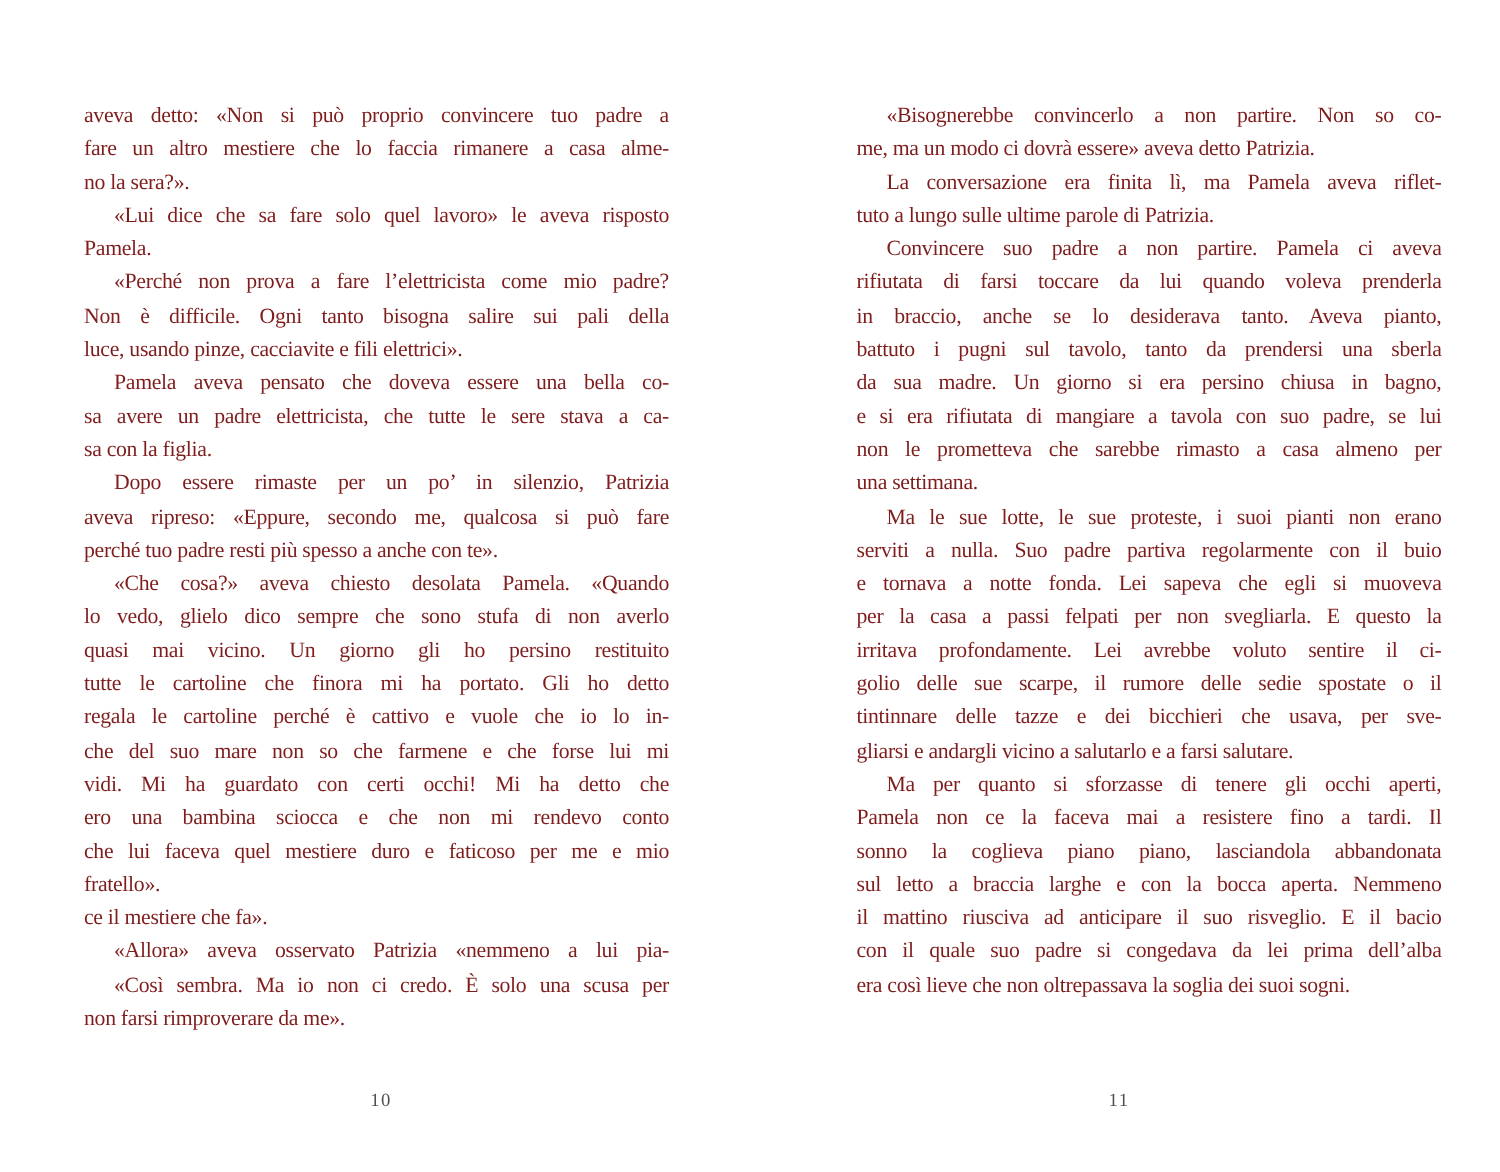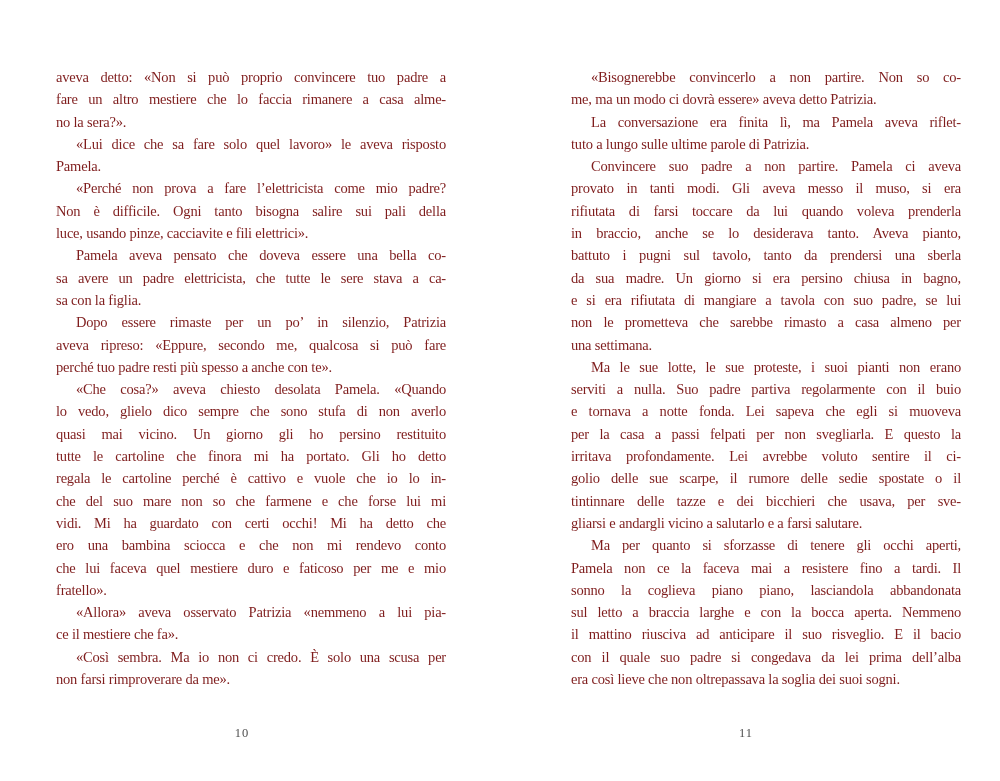--- a/index.html
+++ b/index.html
@@ -35,21 +35,21 @@
   .line.first { text-indent: 20px; }
   .page-number {
     position: absolute;
     top: 726px;
     width: 390px;
     text-align: center;
     font-size: 12.5px;
     letter-spacing: 1px;
     color: #4f4f4f;
   }
-  #left-number  { left: 56px;  transform: translateX(-9px); }
+  #left-number  { left: 68px;  transform: translateX(-9px); }
   #right-number { left: 562px; transform: translateX(-11px); }
 </style>
 </head>
 <body>
 
 <div>
 
   <div id="left-text" class="page-text">
       <div class="paragraph">
         <div class="line">aveva detto: «Non si può proprio convincere tuo padre a</div>
@@ -81,41 +81,40 @@
         <div class="line">quasi mai vicino. Un giorno gli ho persino restituito</div>
         <div class="line">tutte le cartoline che finora mi ha portato. Gli ho detto</div>
         <div class="line">regala le cartoline perché è cattivo e vuole che io lo in-</div>
         <div class="line">che del suo mare non so che farmene e che forse lui mi</div>
         <div class="line">vidi. Mi ha guardato con certi occhi! Mi ha detto che</div>
         <div class="line">ero una bambina sciocca e che non mi rendevo conto</div>
         <div class="line">che lui faceva quel mestiere duro e faticoso per me e mio</div>
         <div class="line last">fratello».</div>
       </div>
       <div class="paragraph">
+        <div class="line last">ce il mestiere che fa».</div>
         <div class="line first">«Allora» aveva osservato Patrizia «nemmeno a lui pia-</div>
-        <div class="line last">ce il mestiere che fa».</div>
       </div>
       <div class="paragraph">
         <div class="line first">«Così sembra. Ma io non ci credo. È solo una scusa per</div>
         <div class="line last">non farsi rimproverare da me».</div>
       </div>
     </div>
 
   <div id="right-text" class="page-text">
       <div class="paragraph">
         <div class="line first">«Bisognerebbe convincerlo a non partire. Non so co-</div>
         <div class="line last">me, ma un modo ci dovrà essere» aveva detto Patrizia.</div>
       </div>
       <div class="paragraph">
         <div class="line first">La conversazione era finita lì, ma Pamela aveva riflet-</div>
         <div class="line last">tuto a lungo sulle ultime parole di Patrizia.</div>
       </div>
       <div class="paragraph">
         <div class="line first">Convincere suo padre a non partire. Pamela ci aveva</div>
-        <div class="line">provato in tanti modi. Gli aveva messo il muso, si era</div>
         <div class="line">rifiutata di farsi toccare da lui quando voleva prenderla</div>
         <div class="line">in braccio, anche se lo desiderava tanto. Aveva pianto,</div>
         <div class="line">battuto i pugni sul tavolo, tanto da prendersi una sberla</div>
         <div class="line">da sua madre. Un giorno si era persino chiusa in bagno,</div>
         <div class="line">e si era rifiutata di mangiare a tavola con suo padre, se lui</div>
         <div class="line">non le prometteva che sarebbe rimasto a casa almeno per</div>
         <div class="line last">una settimana.</div>
       </div>
       <div class="paragraph">
         <div class="line first">Ma le sue lotte, le sue proteste, i suoi pianti non erano</div>

